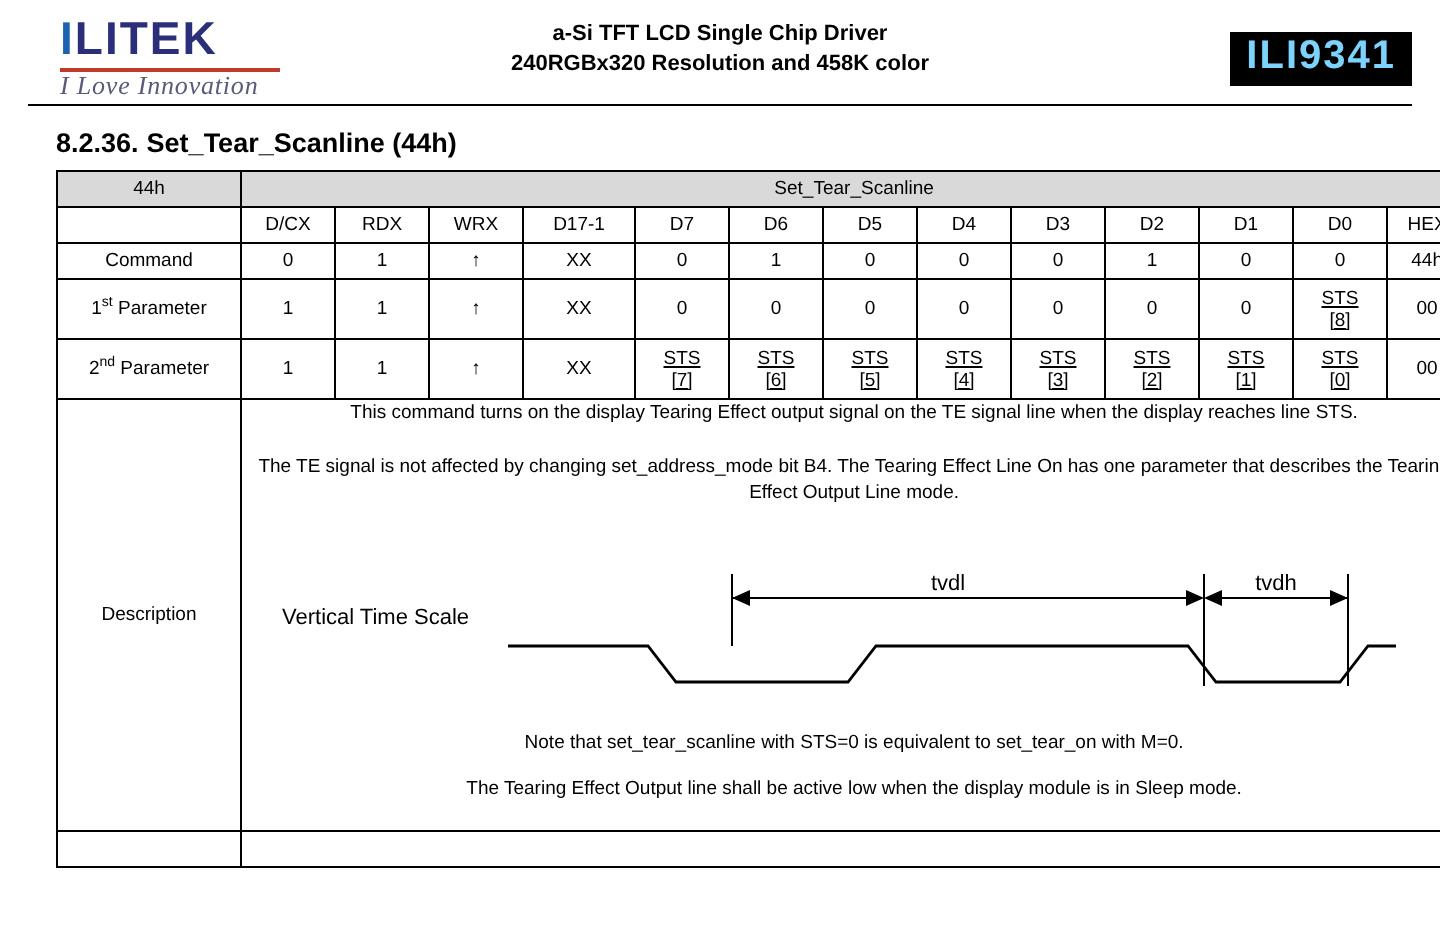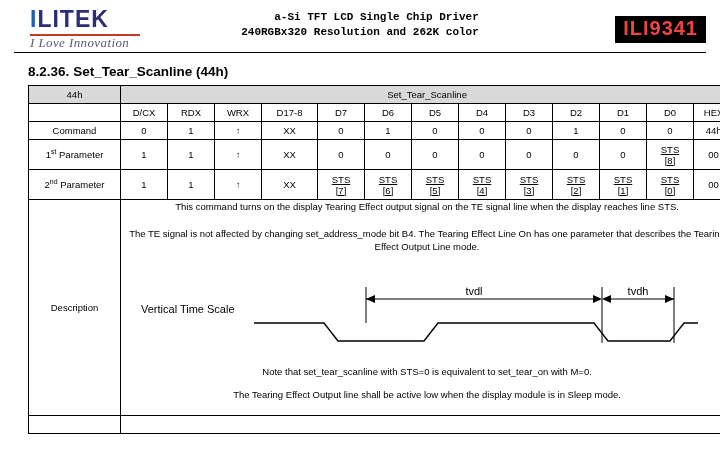--- a/index.html
+++ b/index.html
@@ -53,33 +53,32 @@
     margin-top: 1px;
     height: 2px;
     background: #c0392b;
     width: 110px;
   }
   .header-title {
     position: absolute;
     left: 50%;
     transform: translateX(-50%);
     top: 10px;
-    text-align: right;
+    text-align: center;
     font-size: 11px;
     font-weight: bold;
     line-height: 15px;
     white-space: nowrap;
-    font-family: Liberation Mono, monospace;
   }
   .part-badge {
     position: absolute;
     right: 14px;
     top: 16px;
     background: #000000;
-    color: #ef4444;
+    color: #7dd3fc;
     font-size: 20px;
     font-weight: bold;
     letter-spacing: 1px;
     padding: 1px 8px 3px 8px;
     font-family: "Liberation Sans", sans-serif;
   }
   .header-line {
     position: absolute;
     left: 14px;
     right: 14px;
@@ -176,21 +175,21 @@
 <div class="page">
 
   <div class="header">
     <div class="logo">
       <div class="logo-word"><span class="i-blue">I</span>LITEK</div>
       <div class="logo-rule"></div>
       <div class="logo-tag">I Love Innovation</div>
     </div>
     <div class="header-title">
       <div>a-Si TFT LCD Single Chip Driver</div>
-      <div>240RGBx320 Resolution and 262K color</div>
+      <div>240RGBx320 Resolution and 458K color</div>
     </div>
     <div class="part-badge">ILI9341</div>
     <div class="header-line"></div>
   </div>
 
   <div class="section-title">
     <span class="num">8.2.36.</span><span>Set_Tear_Scanline (44h)</span>
   </div>
 
   <table class="reg">
@@ -213,21 +212,21 @@
     <tbody>
       <tr class="row-head">
         <td>44h</td>
         <td colspan="13">Set_Tear_Scanline</td>
       </tr>
       <tr>
         <td></td>
         <td>D/CX</td>
         <td>RDX</td>
         <td>WRX</td>
-        <td>D17-8</td>
+        <td>D17-1</td>
         <td>D7</td>
         <td>D6</td>
         <td>D5</td>
         <td>D4</td>
         <td>D3</td>
         <td>D2</td>
         <td>D1</td>
         <td>D0</td>
         <td>HEX</td>
       </tr>

